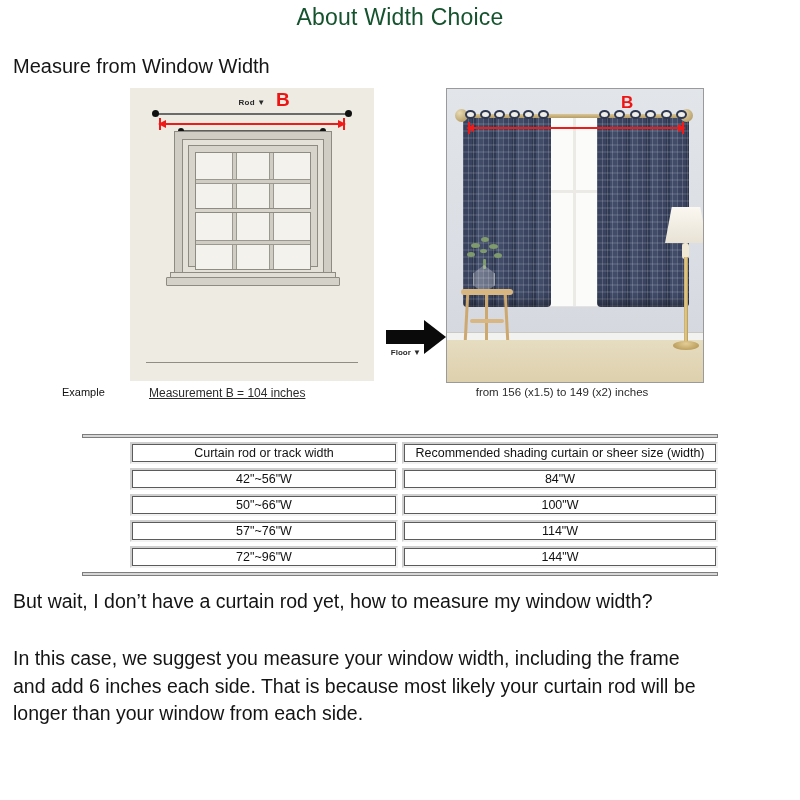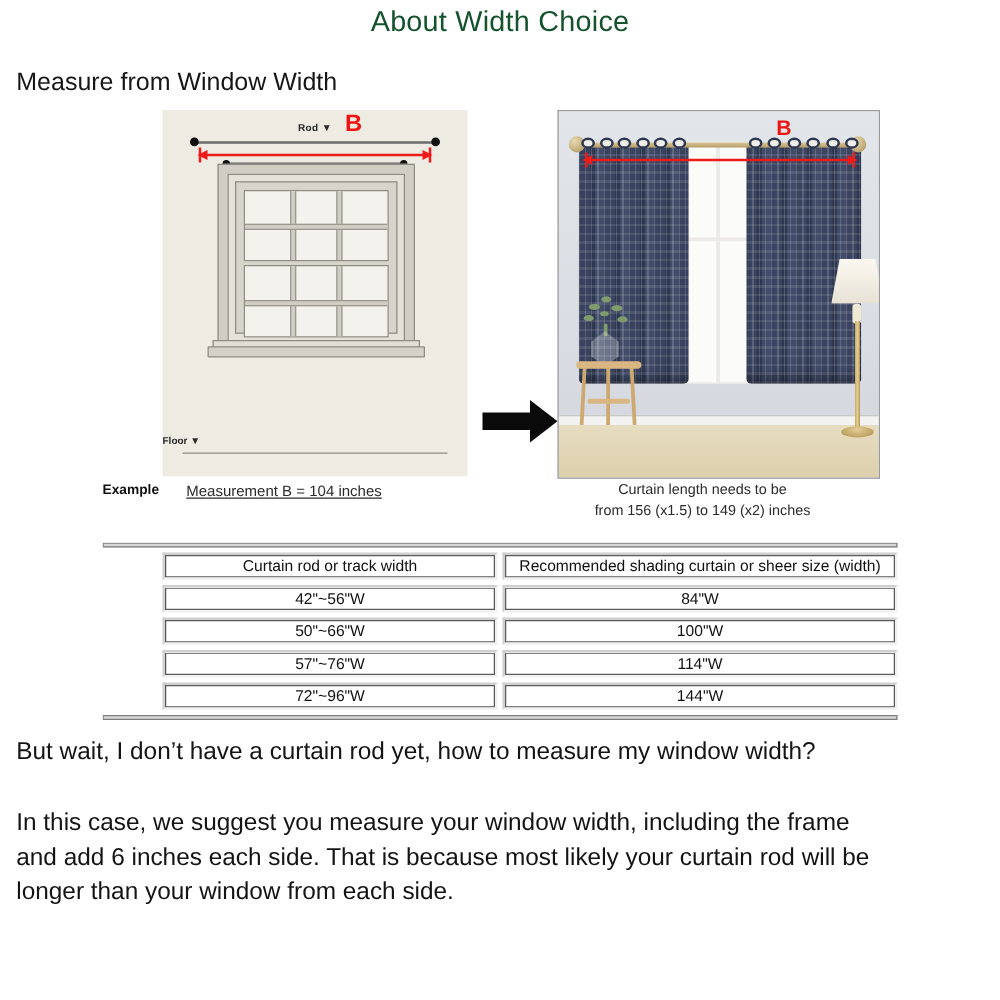--- a/index.html
+++ b/index.html
@@ -89,22 +89,22 @@
   }
   .sill2{
     position:absolute;left:40px;top:184px;width:164px;height:5px;
     background:#e0ded5;border:1px solid #8d8b82;
   }
   .sash-dot{position:absolute;width:6px;height:6px;border-radius:50%;background:#111;top:40px;}
   .sash-dot.l{left:48px;} .sash-dot.r{left:190px;}
   .sash-top-line{position:absolute;left:52px;top:42px;width:140px;height:1.6px;background:#5f5f5f;}
 
   .floor-label{
-    position:absolute;left:0;top:260px;width:244px;text-align:left;
-    font-size:8px;font-weight:bold;color:#2a2a2a;
+    position:absolute;left:0;top:260px;width:244px;text-align:right;
+    font-size:8px;font-weight:bold;color:#2a2a2a;padding-left:47px;
   }
   .floor-line{position:absolute;left:16px;top:274px;width:212px;height:1.4px;background:#8f8d84;}
 
   
   .flow-arrow{position:absolute;left:374px;top:232px;width:60px;height:34px;}
   .flow-arrow .shaft{position:absolute;left:0;top:10px;width:40px;height:14px;background:#0a0a0a;}
   .flow-arrow .head{position:absolute;left:38px;top:0;width:0;height:0;
     border-top:17px solid transparent;border-bottom:17px solid transparent;border-left:22px solid #0a0a0a;}
 
   
@@ -171,21 +171,21 @@
   .ph-plant s{position:absolute;background:#7f9a6c;border-radius:50%;display:block;}
   .ph-lamp{position:absolute;left:216px;top:118px;width:46px;height:150px;}
   .ph-lamp .shade{position:absolute;left:2px;top:0;width:42px;height:36px;
     background:linear-gradient(180deg,#fbf8f1,#e8e2d5);
     clip-path:polygon(16% 0,84% 0,100% 100%,0 100%);}
   .ph-lamp .neck{position:absolute;left:19px;top:36px;width:7px;height:16px;background:#efe8d4;border-radius:3px;}
   .ph-lamp .pole{position:absolute;left:21px;top:50px;width:4px;height:88px;background:linear-gradient(90deg,#c8a964,#e4cd95,#b2944f);}
   .ph-lamp .base{position:absolute;left:10px;top:134px;width:26px;height:9px;background:radial-gradient(ellipse at 50% 30%,#e4cd95,#ad8e4b);border-radius:50%;}
 
   
-  .cap-example{position:absolute;left:82px;top:386px;font-size:11px;font-weight:bold;color:#111;}
+  .cap-example{position:absolute;left:62px;top:386px;font-size:11px;font-weight:normal;color:#111;}
   .cap-meas{position:absolute;left:149px;top:386px;font-size:12px;color:#2b2b2b;text-decoration:underline;}
   .cap-right{position:absolute;left:434px;top:384px;width:256px;text-align:center;
     font-size:11.5px;color:#2b2b2b;line-height:1.45;}
 
   
   .size-table{position:absolute;left:82px;top:434px;width:636px;}
   .st-row{display:flex;gap:4px;margin-bottom:4px;margin-left:48px;}
   .st-cell{
     border:2px solid;
     border-color:#cfcfcf #f2f2f2 #f2f2f2 #cfcfcf;
@@ -332,21 +332,20 @@
       <div class="neck"></div>
       <div class="pole"></div>
       <div class="base"></div>
     </div>
   </div>
 </div>
 
 <div class="cap-example">Example</div>
 <div class="cap-meas">Measurement B = 104 inches</div>
 <div class="cap-right">
-  <div>Curtain length needs to be</div>
   <div>from 156 (x1.5) to 149 (x2) inches</div>
 </div>
 
 <div class="size-table">
   <div class="st-top"></div>
   <div class="st-row">
     <div class="st-cell c1">Curtain rod or track width</div>
     <div class="st-cell c2">Recommended shading curtain or sheer size (width)</div>
   </div>
   <div class="st-row">

